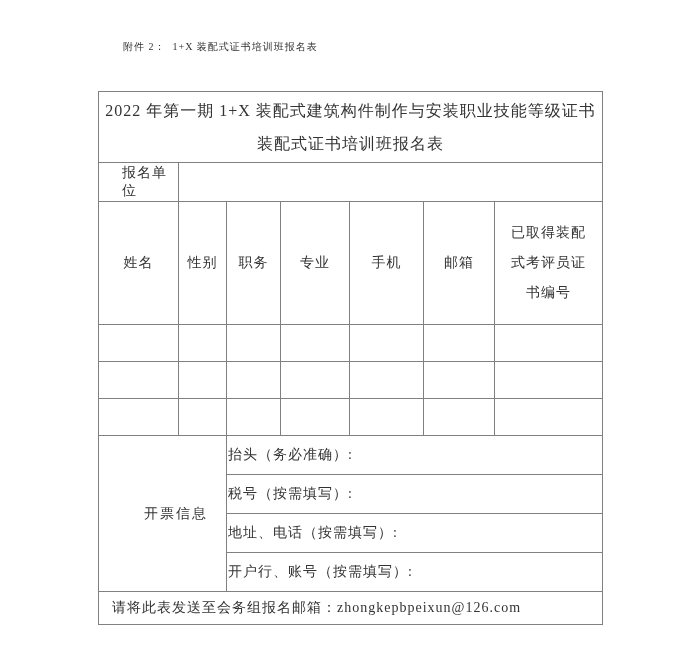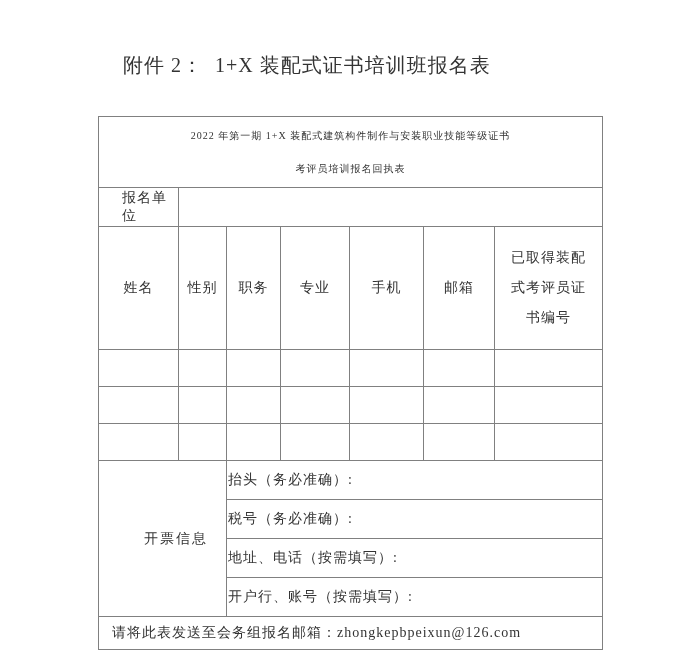--- a/index.html
+++ b/index.html
@@ -8,22 +8,22 @@
     padding: 0;
     width: 700px;
     height: 666px;
     background: #ffffff;
     font-family: "Liberation Serif", "DejaVu Serif", serif;
     color: #333333;
   }
   .doc { width: 700px; height: 666px; overflow: hidden; }
 
   .attachment-title {
-    padding: 52px 0 0 123px;
-    font-size: 20px;
+    padding: 40px 0 0 123px;
+    font-size: 10px;
     letter-spacing: 1px;
     white-space: pre;
     color: #333333;
   }
 
   table.form {
     border-collapse: collapse;
     table-layout: fixed;
     width: 504px;
     margin: 37px 0 0 98px;
@@ -31,21 +31,21 @@
   table.form td {
     border: 1px solid #808080;
     font-size: 14px;
     color: #333333;
     vertical-align: middle;
     overflow: hidden;
   }
 
   
   td.cell-title { height: 70px; text-align: center; padding: 2px 6px; }
-  td.cell-title .t-line { line-height: 33px; font-size: 10px; letter-spacing: 1px; }
+  td.cell-title .t-line { line-height: 33px; font-size: 16px; letter-spacing: 1px; }
 
   
   tr.r-unit td { height: 38px; }
   td.cell-unit-label { text-align: left; padding-left: 23px; letter-spacing: 1px; }
   td.cell-unit-value { }
 
   
   tr.r-cols td { height: 110px; text-align: center; line-height: 30px; letter-spacing: 1px; }
   td.cell-col-cert { padding: 16px 14px; }
 
@@ -74,21 +74,21 @@
       <col style="width:69px">
       <col style="width:74px">
       <col style="width:71px">
       <col style="width:108px">
     </colgroup>
 
     <tbody>
         <tr class="r-title">
       <td colspan="7" class="cell-title">
         <div class="t-line">2022 年第一期 1+X 装配式建筑构件制作与安装职业技能等级证书</div>
-        <div class="t-line">考评员培训报名回执表</div>
+        <div class="t-line">装配式证书培训班报名表</div>
       </td>
     </tr>
 
     <tr class="r-unit">
       <td class="cell-unit-label">报名单位</td>
       <td colspan="6" class="cell-unit-value"></td>
     </tr>
 
     <tr class="r-cols">
       <td>姓名</td>
@@ -126,21 +126,21 @@
       <td></td>
       <td></td>
       <td></td>
     </tr>
 
     <tr>
       <td colspan="2" rowspan="4" class="cell-invoice-label">开票信息</td>
       <td colspan="5" class="cell-invoice-row">抬头（务必准确）:</td>
     </tr>
     <tr>
-      <td colspan="5" class="cell-invoice-row">税号（务必准确）:</td>
+      <td colspan="5" class="cell-invoice-row">税号（按需填写）:</td>
     </tr>
     <tr>
       <td colspan="5" class="cell-invoice-row">地址、电话（按需填写）:</td>
     </tr>
     <tr>
       <td colspan="5" class="cell-invoice-row">开户行、账号（按需填写）:</td>
     </tr>
 
     <tr>
       <td colspan="7" class="cell-footer">请将此表发送至会务组报名邮箱：zhongkepbpeixun@126.com</td>

